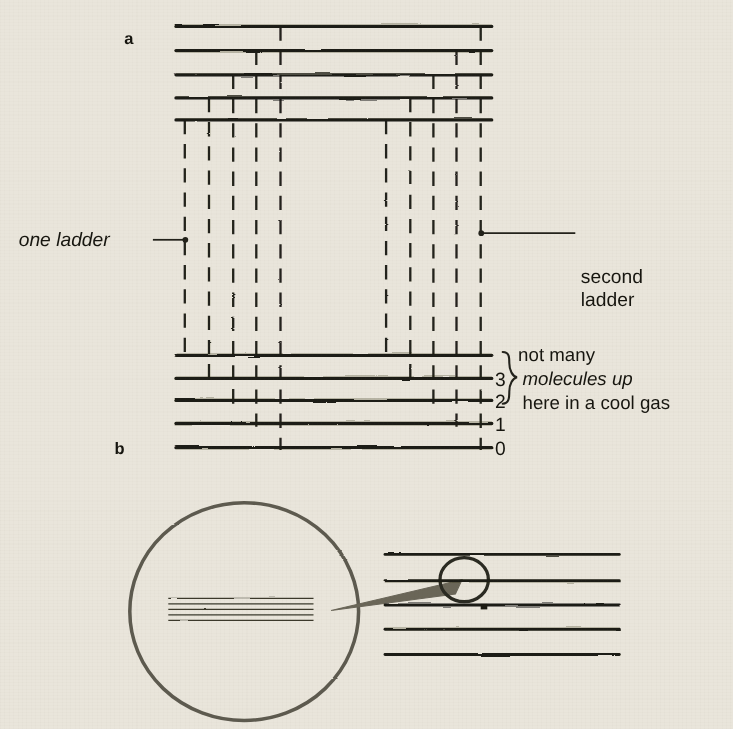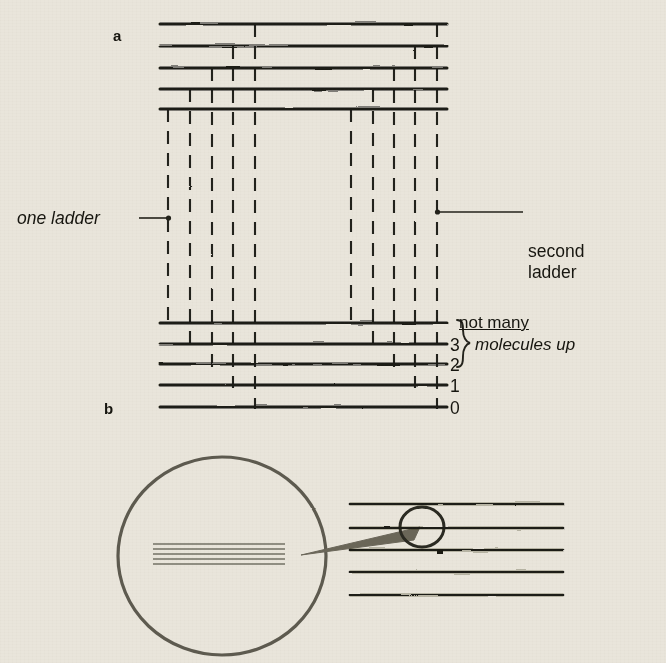--- a/index.html
+++ b/index.html
@@ -177,17 +177,18 @@
   <div class="txt callout" style="left:17px; top:208px;font-style:italic;">one ladder</div>
 
   <div class="txt callout right" style="left:528px; top:202px;">second</div>
   <div class="txt callout right" style="left:528px; top:223px;">ladder</div>
 
   <div class="txt level-num" style="left:450px; top:335px;">3</div>
   <div class="txt level-num" style="left:450px; top:355px;">2</div>
   <div class="txt level-num" style="left:450px; top:376px;">1</div>
   <div class="txt level-num" style="left:450px; top:398px;">0</div>
 
-  <div class="txt brace-text" style="left:459px; top:313px;text-decoration:underline;">not many</div>
+  <div class="txt brace-text" style="left:471px; top:313px;">not many</div>
   <div class="txt brace-text" style="left:475px; top:335px;font-style:italic;">molecules up</div>
+  <div class="txt brace-text" style="left:475px; top:357px;">here in a cool gas</div>
 
   <div class="grain"></div>
 </div>
 
 </body></html>

